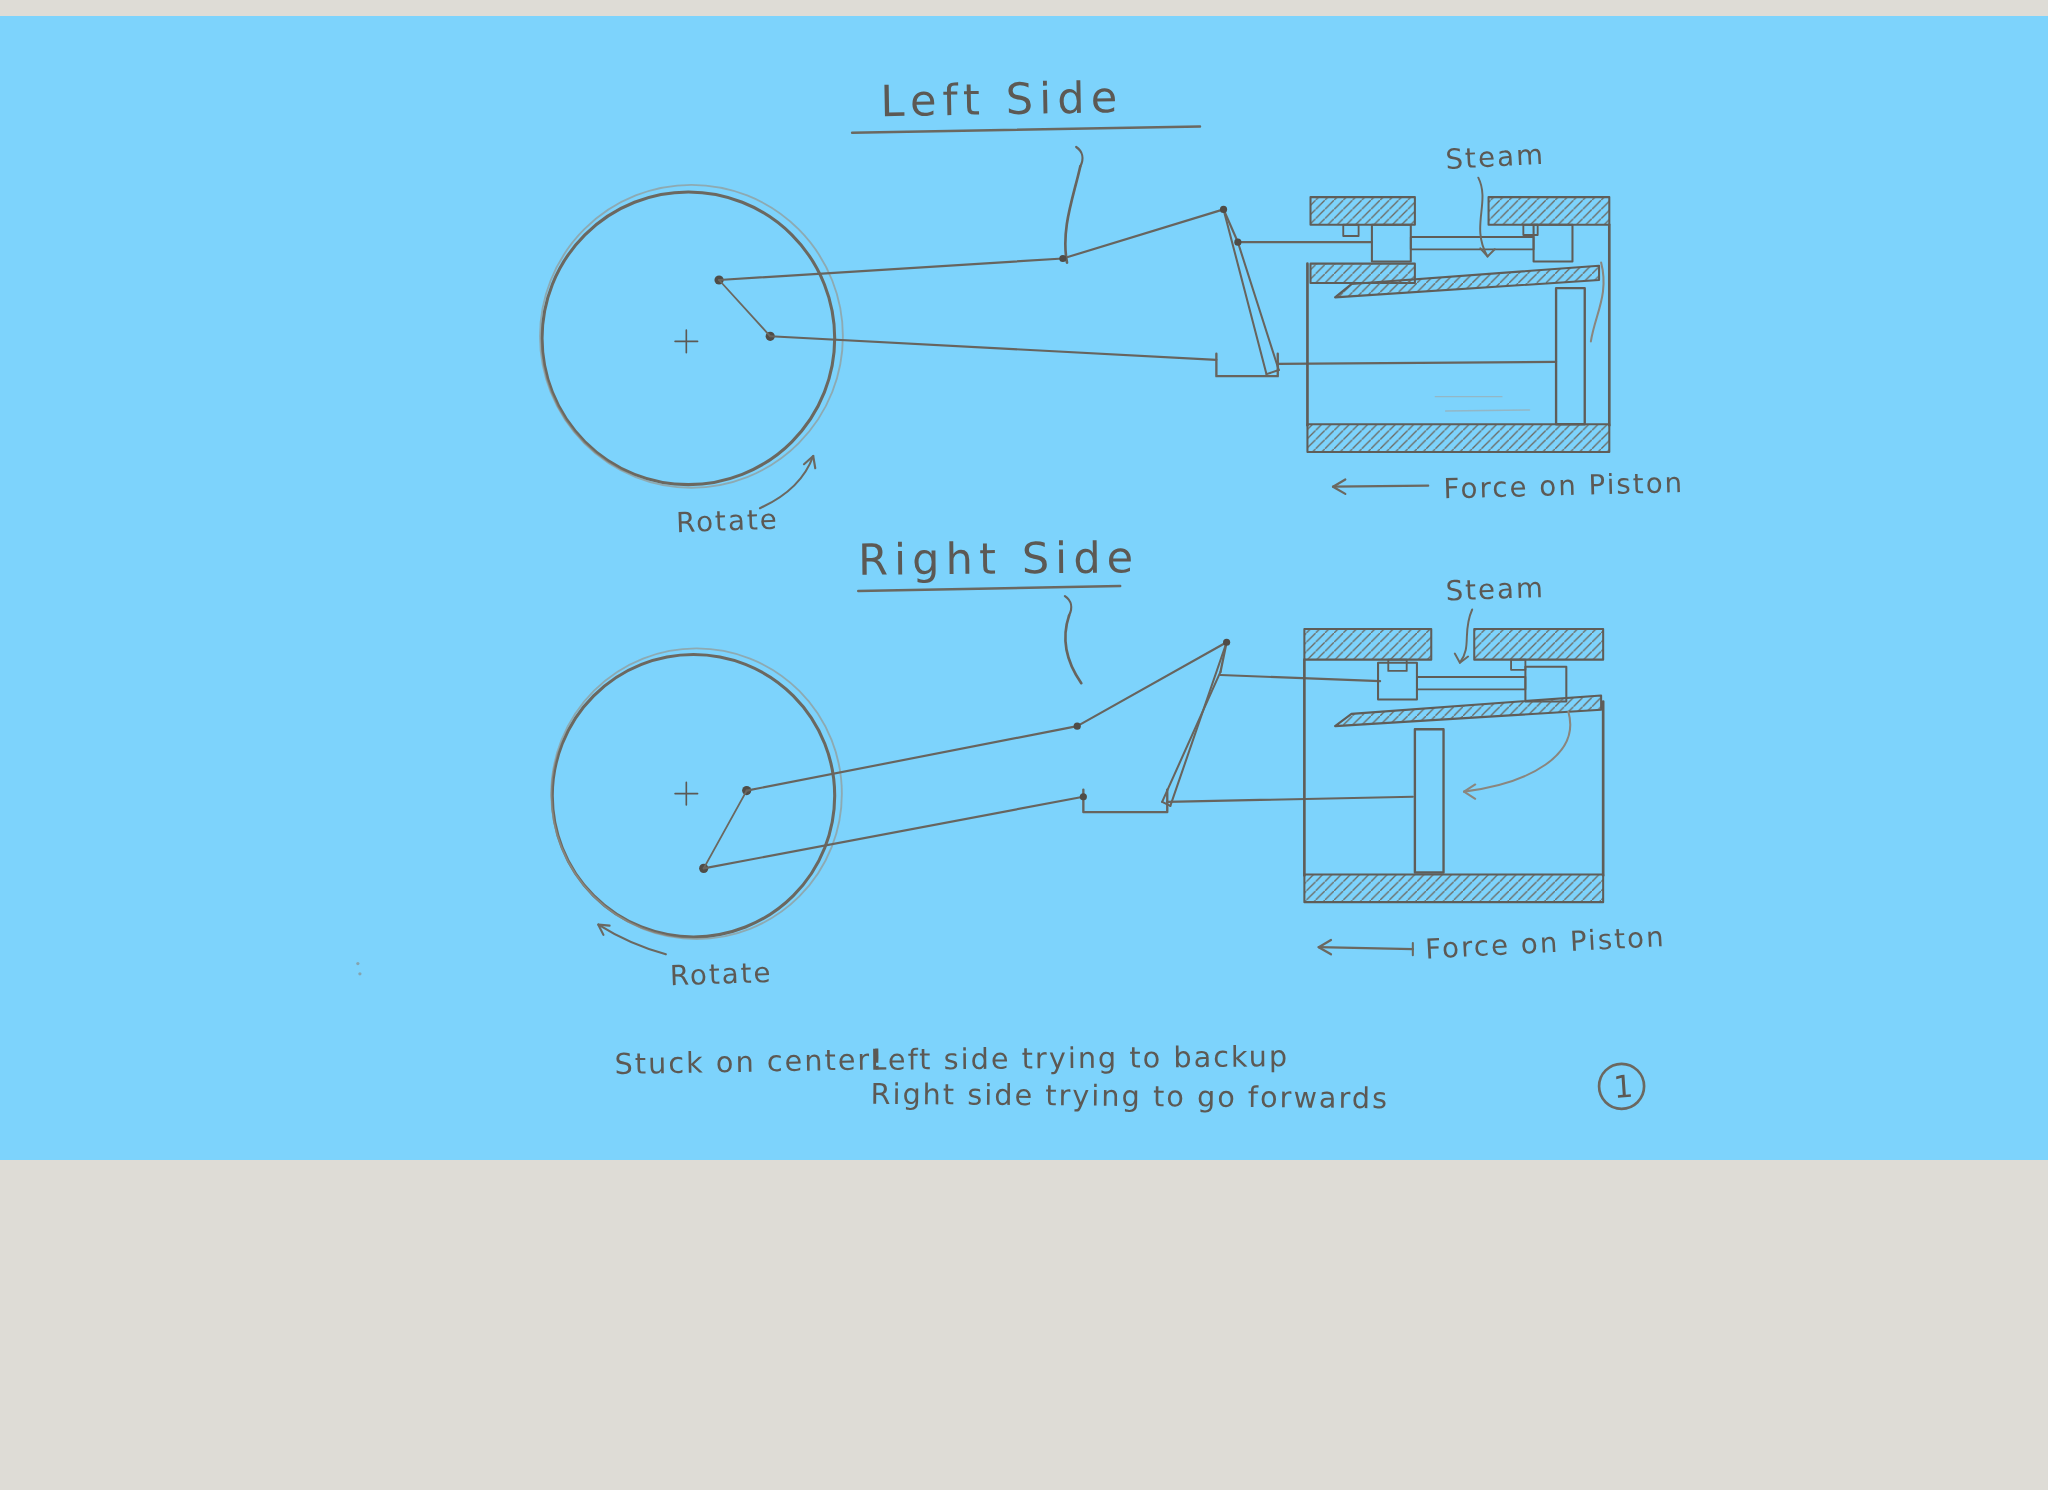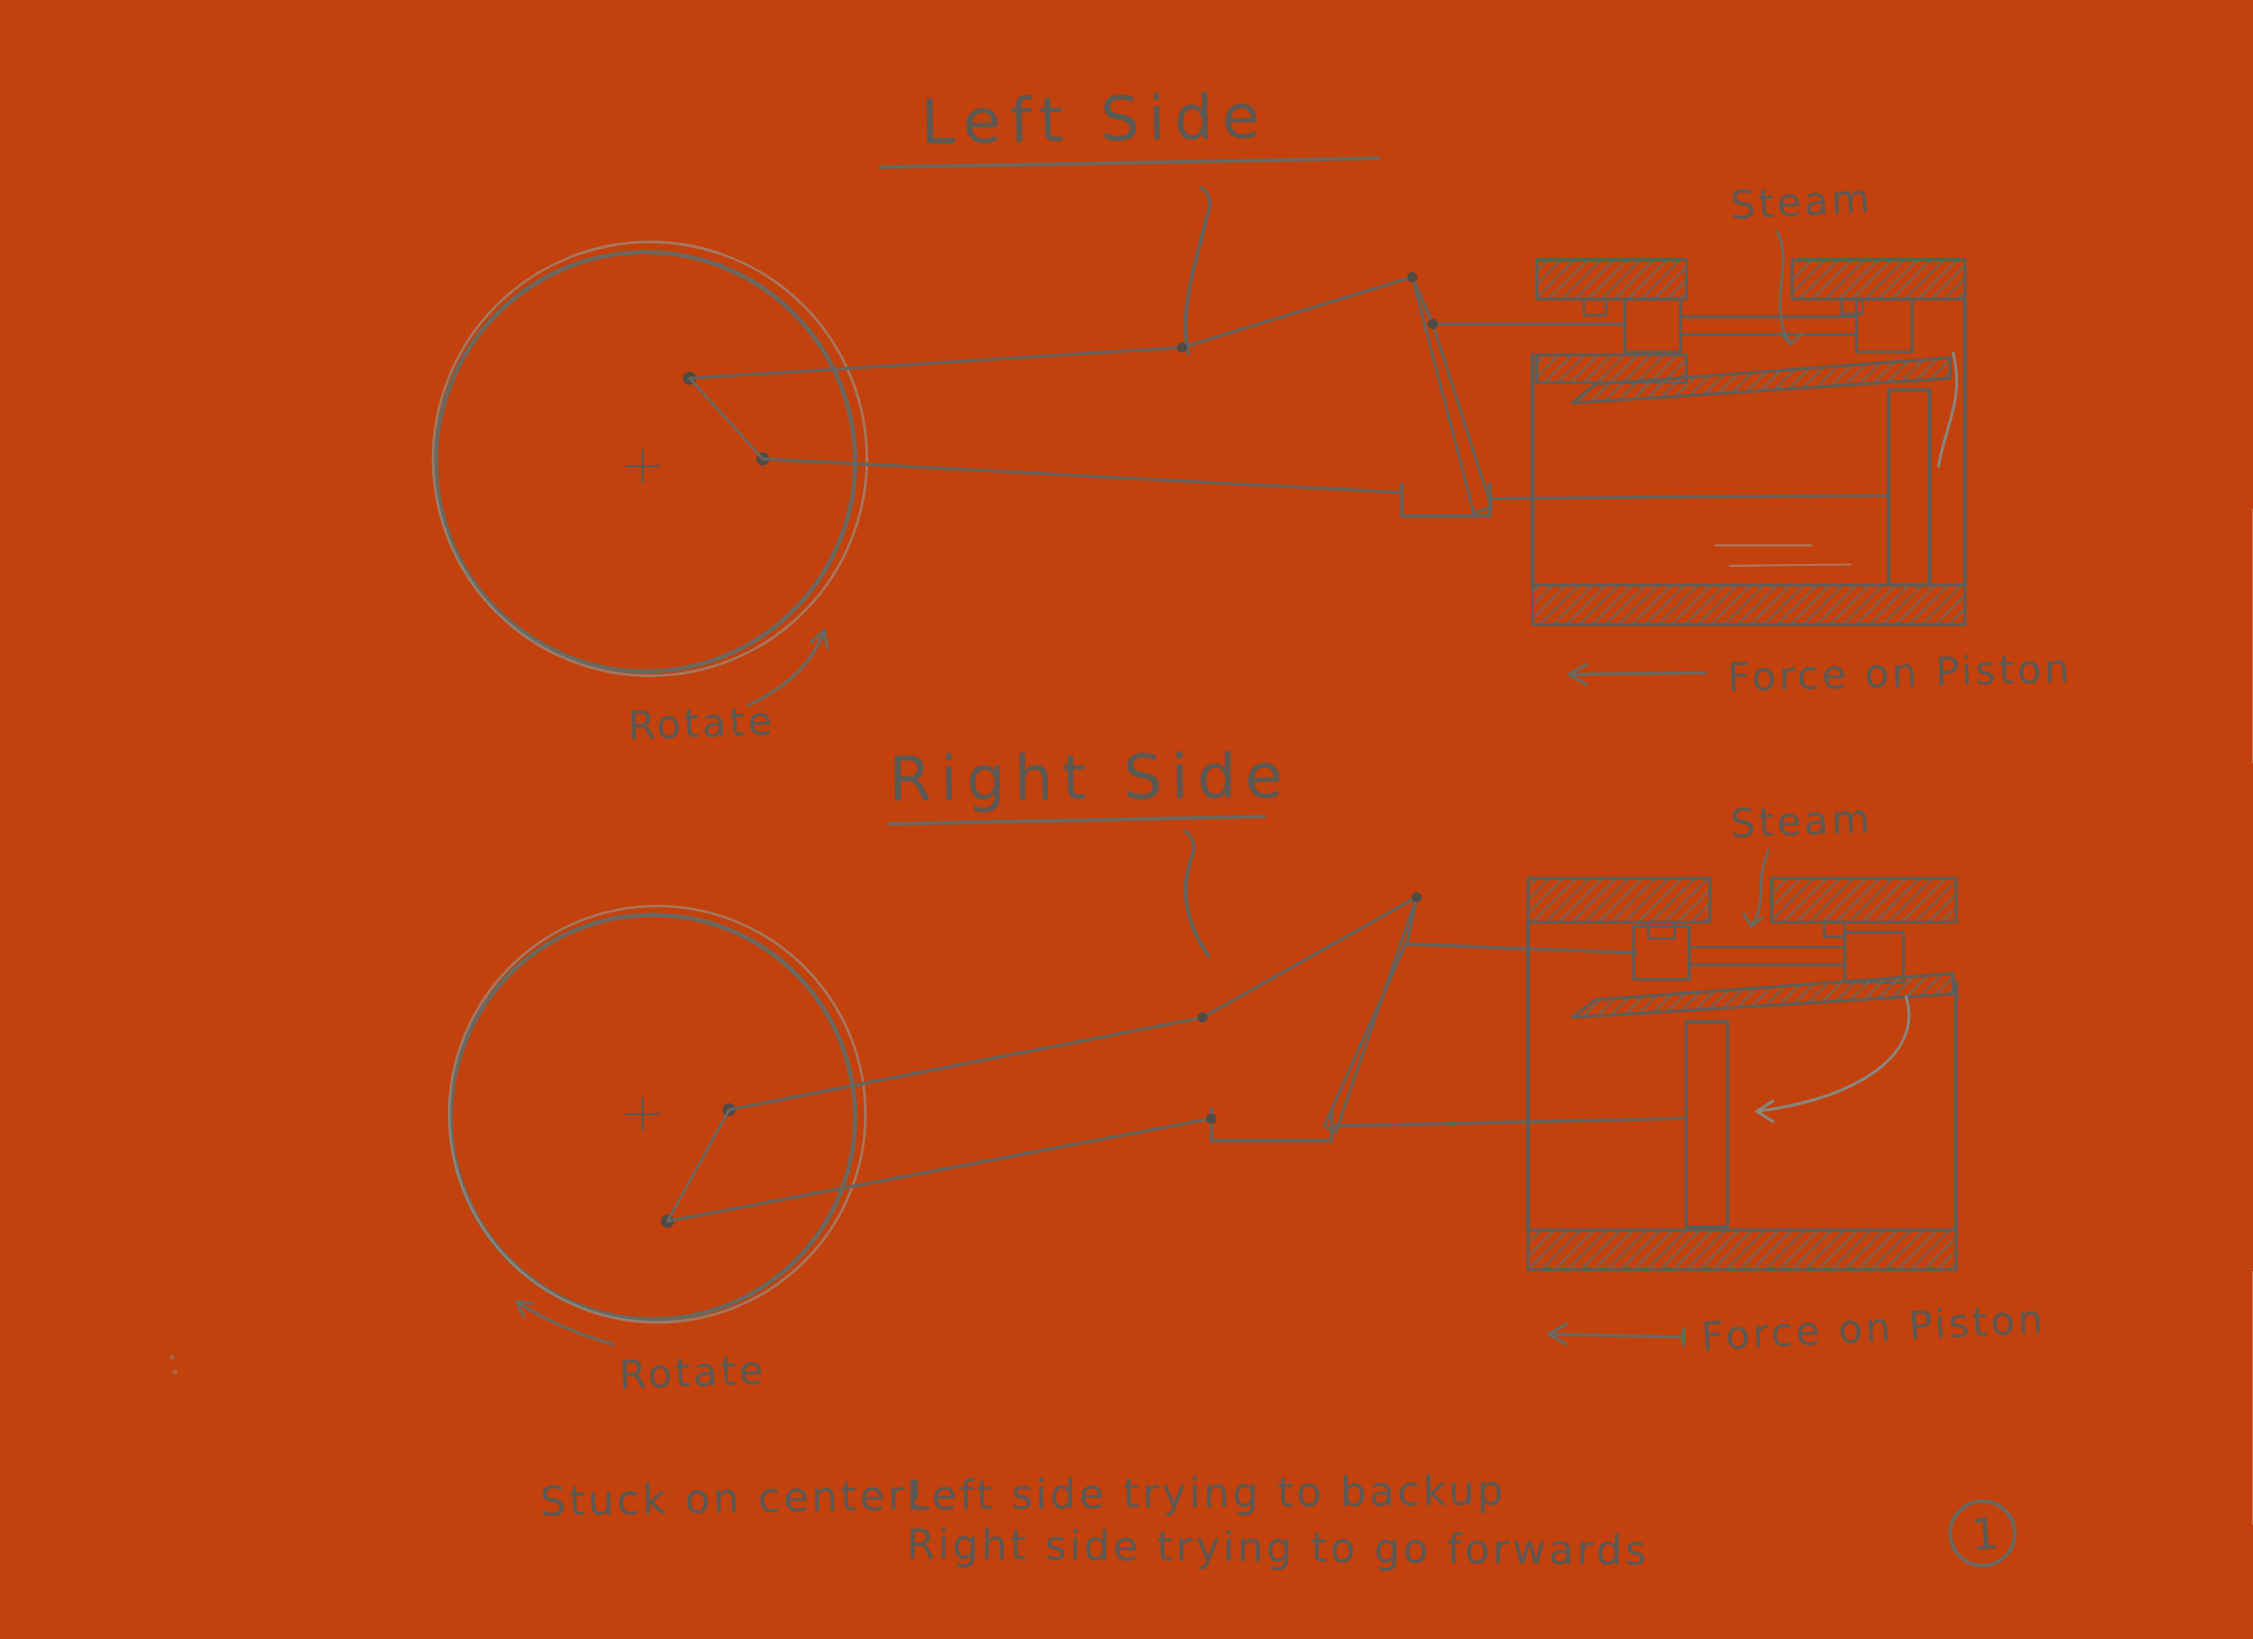--- a/index.html
+++ b/index.html
@@ -1,20 +1,20 @@
 <!DOCTYPE html>
 <html><head>
 <meta charset="utf-8">
 <style>
   html,body{margin:0;padding:0;background:#dedcd6;}
   .page{
     position:relative;
-    width:2048px;height:1490px;
-    margin:0 auto;
-    background:#c2410c;
+    width:2048px;height:1144px;
+    margin:16px auto;
+    background:#7dd3fc;
     overflow:hidden;
   }
   svg{display:block;width:100%;height:100%;}
   text{
     font-family:"DejaVu Sans",sans-serif;
     fill:#5c5954;
   }
   .title-text{font-size:42px;letter-spacing:6px;}
   .label-text{font-size:27px;letter-spacing:2px;}
   .note-text{font-size:28px;letter-spacing:2px;}

